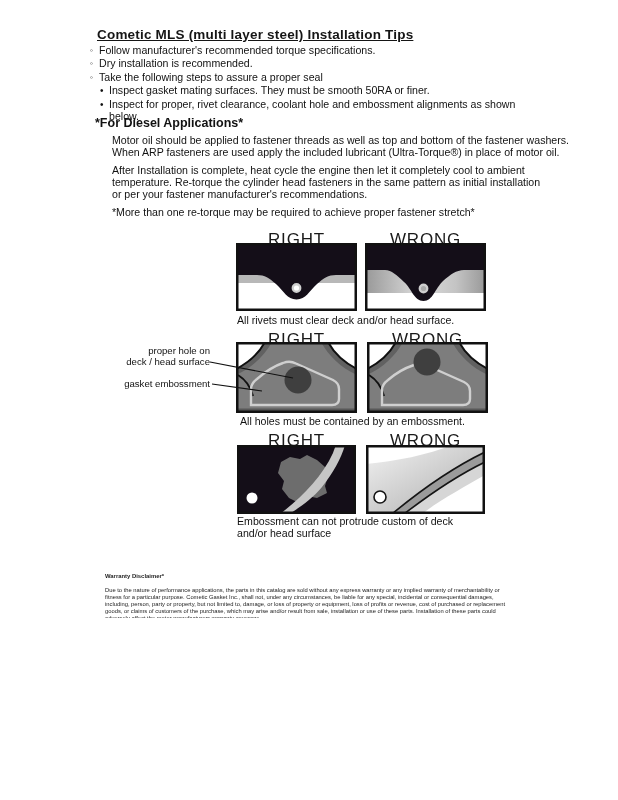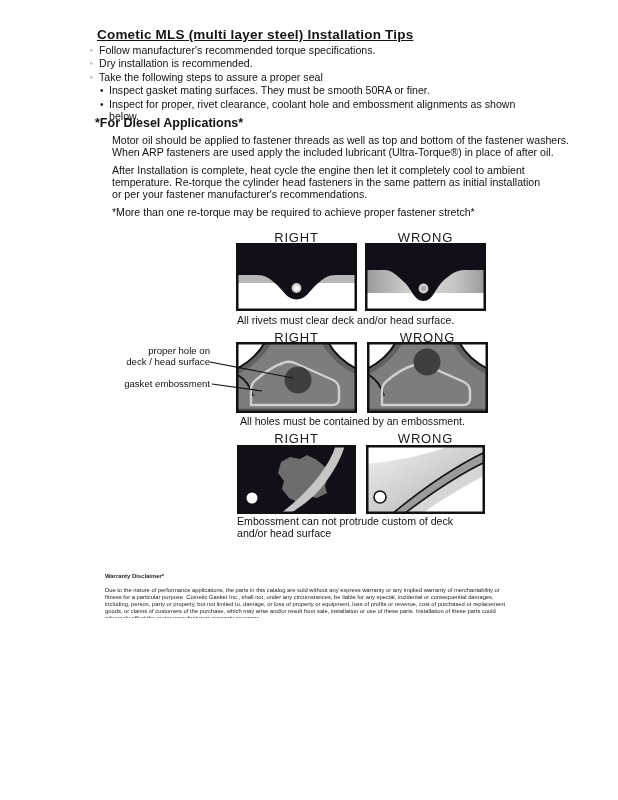--- a/index.html
+++ b/index.html
@@ -12,21 +12,21 @@
     left:97px;top:27px;font-size:13.5px;font-weight:bold;
     text-decoration:underline;letter-spacing:.2px;color:#151515;
   }
   .bullets{left:90px;top:44px;font-size:10.6px;line-height:12.4px;width:430px;}
   .brow{display:flex;}
   .bmark{width:9px;flex:0 0 9px;font-size:8px;line-height:12.4px;padding-top:1px;}
   .sub .bmark{margin-left:10px;font-size:10px;}
   .diesel-h{left:95px;top:116px;font-size:12.5px;font-weight:bold;}
   .body-par{left:112px;font-size:10.6px;line-height:12px;white-space:nowrap;}
   .p1{top:134px;} .p2{top:164px;} .pnote{top:206px;}
-  .dlabel{font-size:13px;letter-spacing:.8px;text-align:center;width:121px;color:#1a1a1a;}
+  .dlabel{font-size:17px;letter-spacing:.8px;text-align:center;width:121px;color:#1a1a1a;}
   .caption{font-size:10.6px;color:#121212;}
   .ann{font-size:9.6px;line-height:10.6px;text-align:right;width:110px;color:#121212;}
   .panel{display:block;}
   .disclaimer{left:105px;top:573px;width:412px;font-size:5.8px;line-height:7px;color:#1c1c1c;}
   .disclaimer h4{margin:0 0 7px 0;font-size:5.9px;}
   .disclaimer p{margin:0 0 7px 0;}
   .disclaimer p.tight{margin:0;}
   .disclaimer p.after-tight{margin:0 0 7px 0;}
   .footer-code{left:386px;top:759px;font-size:13.5px;letter-spacing:.4px;color:#2a2a2a;}
 </style>
@@ -56,21 +56,21 @@
     </div>
     <div class="brow sub">
       <span class="bmark">•</span>
       <span>Inspect for proper, rivet clearance, coolant hole and embossment alignments as shown below.</span>
     </div>
   </div>
 
   <div class="abs diesel-h">*For Diesel Applications*</div>
   <div class="abs body-par p1">
     <div>Motor oil should be applied to fastener threads as well as top and bottom of the fastener washers.</div>
-    <div>When ARP fasteners are used apply the included lubricant (Ultra-Torque®) in place of after oil.</div>
+    <div>When ARP fasteners are used apply the included lubricant (Ultra-Torque®) in place of motor oil.</div>
   </div>
   <div class="abs body-par p2">
     <div>After Installation is complete, heat cycle the engine then let it completely cool to ambient</div>
     <div>temperature. Re-torque the cylinder head fasteners in the same pattern as initial installation</div>
     <div>or per your fastener manufacturer's recommendations.</div>
   </div>
   <div class="abs body-par pnote">*More than one re-torque may be required to achieve proper fastener stretch*</div>
 
   <div class="abs dlabel" style="left:236px;top:230px;">RIGHT</div>
   <div class="abs dlabel" style="left:365px;top:230px;">WRONG</div>

